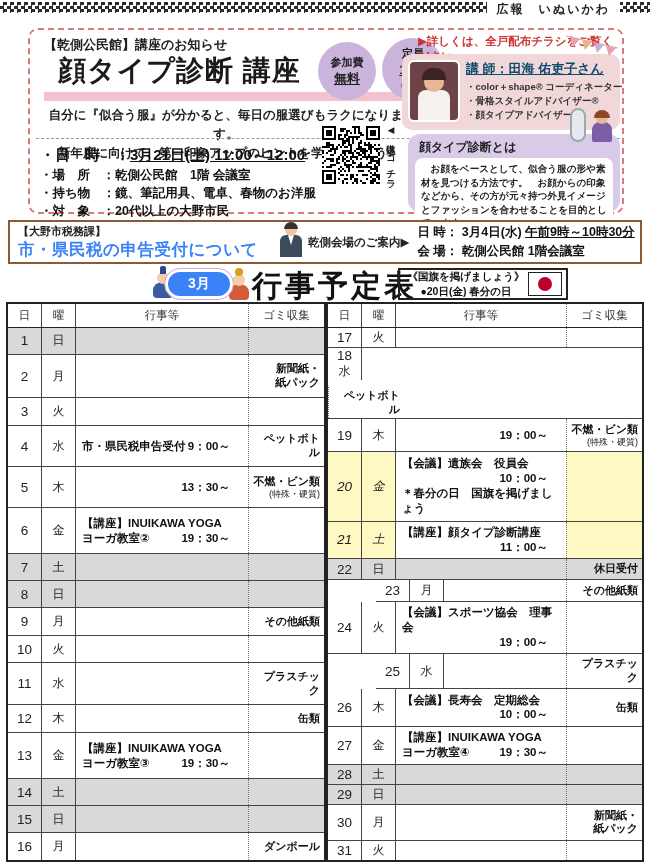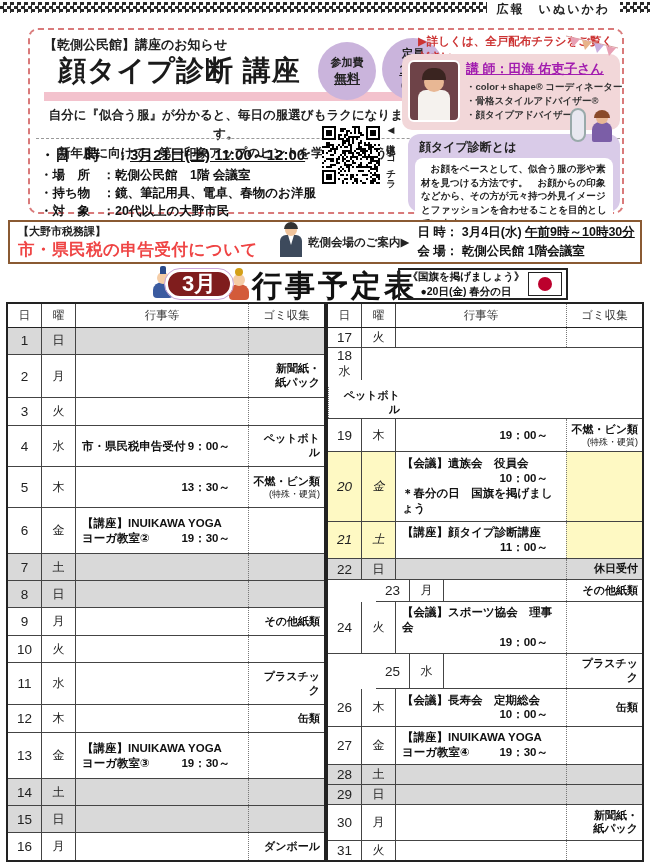--- a/index.html
+++ b/index.html
@@ -28,21 +28,21 @@
   .more-info { position:absolute; left:388px; top:4px; font-size:11.5px; font-weight:bold; color:#cc3333; }
 
   .instructor-card { position:absolute; left:372px; top:24px; width:218px; height:76px;
     background:#f2d7d9; border-radius:10px; display:flex; padding:6px; }
   .instructor-photo { width:52px; height:62px; background:#6e4348; border-radius:6px; border:2px solid #fff;
     position:relative; overflow:hidden; flex:none; }
   .instructor-photo .head { position:absolute; left:14px; top:10px; width:20px; height:20px; border-radius:50%; background:#e8b794; }
   .instructor-photo .hair { position:absolute; left:12px; top:6px; width:24px; height:12px; border-radius:10px 10px 0 0; background:#3a2420; }
   .instructor-photo .top  { position:absolute; left:8px; top:28px; width:32px; height:30px; border-radius:8px 8px 0 0; background:#f5f2ee; }
   .instructor-text { padding-left:6px; }
-  .instructor-name { font-size:13px; font-weight:bold; color:#a21caf; text-decoration:underline; margin-bottom:2px; white-space:nowrap; }
+  .instructor-name { font-size:13px; font-weight:bold; color:#0c4a6e; text-decoration:underline; margin-bottom:2px; white-space:nowrap; }
   .instructor-qual { font-size:9.5px; font-weight:bold; color:#333; line-height:1.45; white-space:nowrap; }
 
   .bunting { position:absolute; right:2px; top:2px; width:56px; height:42px; }
   .catch { position:absolute; left:16px; top:76px; width:360px; text-align:center;
     font-size:12.5px; font-weight:bold; color:#222; line-height:1.5; }
   .flyer-divider { position:absolute; left:6px; top:108px; width:584px; border-top:1.5px dashed #999; }
 
   .details { position:absolute; left:10px; top:114px; width:300px; }
   .detail-row { font-size:12.5px; font-weight:bold; color:#111; line-height:1.45; white-space:nowrap; }
   .detail-row.big { font-size:15px; }
@@ -63,43 +63,43 @@
   .person-illust { position:absolute; right:6px; top:-22px; width:24px; height:30px; }
   .person-illust .p-head { position:absolute; left:6px; top:0; width:12px; height:12px; border-radius:50%; background:#e8b794; }
   .person-illust .p-hair { position:absolute; left:4px; top:-2px; width:16px; height:8px; border-radius:8px 8px 0 0; background:#8a4a2a; }
   .person-illust .p-body { position:absolute; left:2px; top:10px; width:20px; height:20px; border-radius:8px 8px 2px 2px; background:#7b5ea7; }
 
   
   .tax-box { position:absolute; left:8px; top:220px; width:634px; height:44px;
     border:2.5px solid #8a5a33; background:#fff; display:flex; align-items:center; }
   .tax-titles { padding-left:8px; width:268px; }
   .tax-dept { font-size:11px; font-weight:bold; color:#222; }
-  .tax-title { font-size:16.5px; font-weight:bold; color:#ef4444; letter-spacing:0.5px; }
+  .tax-title { font-size:16.5px; font-weight:bold; color:#3b82f6; letter-spacing:0.5px; }
   .tax-man { width:26px; height:36px; position:relative; flex:none; }
   .tax-man .m-head { position:absolute; left:7px; top:0; width:12px; height:12px; border-radius:50%; background:#f0c49c; }
   .tax-man .m-hair { position:absolute; left:6px; top:-2px; width:14px; height:7px; border-radius:7px 7px 0 0; background:#333; }
   .tax-man .m-body { position:absolute; left:2px; top:11px; width:22px; height:22px; border-radius:6px 6px 0 0; background:#3d4a5c; }
   .tax-man .m-shirt { position:absolute; left:10px; top:11px; width:6px; height:10px; background:#fff; clip-path:polygon(0 0,100% 0,50% 100%); }
   .tax-guide { font-size:11.5px; font-weight:bold; color:#222; padding:0 8px 0 4px; white-space:nowrap; }
   .tax-details { font-size:12.5px; font-weight:bold; color:#111; line-height:1.5; white-space:nowrap; }
   .tax-details .u { text-decoration:underline; }
 
   
   .month-header { position:absolute; left:0; top:266px; width:650px; height:36px; }
   .hina { position:absolute; width:22px; height:30px; }
   .hina .h-head { position:absolute; left:5px; top:4px; width:12px; height:12px; border-radius:50%; background:#f5cda6; }
   .hina .h-hat { position:absolute; left:8px; top:-2px; width:6px; height:8px; background:#2a4a8a; border-radius:2px 2px 0 0; }
   .hina .h-body { position:absolute; left:1px; top:14px; width:20px; height:16px; border-radius:50% 50% 4px 4px; background:#3a5ba0; }
   .hina.empress .h-hat { background:#d4a017; width:8px; left:7px; border-radius:50%; }
   .hina.empress .h-body { background:#d35b3a; }
   #hina-left { left:152px; top:2px; }
   #hina-right { left:228px; top:4px; }
-  .month-badge { position:absolute; left:165px; top:3px; width:68px; height:30px; background:#7f1d1d;
+  .month-badge { position:absolute; left:165px; top:3px; width:68px; height:30px; background:#3b82f6;
     border:3px solid #fff; outline:1px solid #caa8da; border-radius:16px;
-    display:flex; align-items:center; justify-content:center; color:#fff; font-size:22px; font-weight:bold; }
+    display:flex; align-items:center; justify-content:center; color:#fff; font-size:14px; font-weight:bold; }
   .month-title { position:absolute; left:252px; top:0px; font-size:30px; font-weight:bold; color:#111; letter-spacing:3px; }
   .flag-notice { position:absolute; left:398px; top:2px; width:170px; height:32px; border:2px solid #222;
     display:flex; align-items:center; padding:2px 4px; }
   .flag-text { font-size:10.5px; font-weight:bold; color:#111; line-height:1.4; flex:1; text-align:center; }
   .jp-flag { width:34px; height:24px; background:#fff; border:1px solid #222; position:relative; flex:none; }
   .jp-flag .sun { position:absolute; left:50%; top:50%; width:14px; height:14px; margin:-7px 0 0 -7px; border-radius:50%; background:#bc002d; }
 
   
   .cal-table { position:absolute; top:302px; height:560px; border:2px solid #222; background:#fff;
     display:flex; flex-direction:column; }

